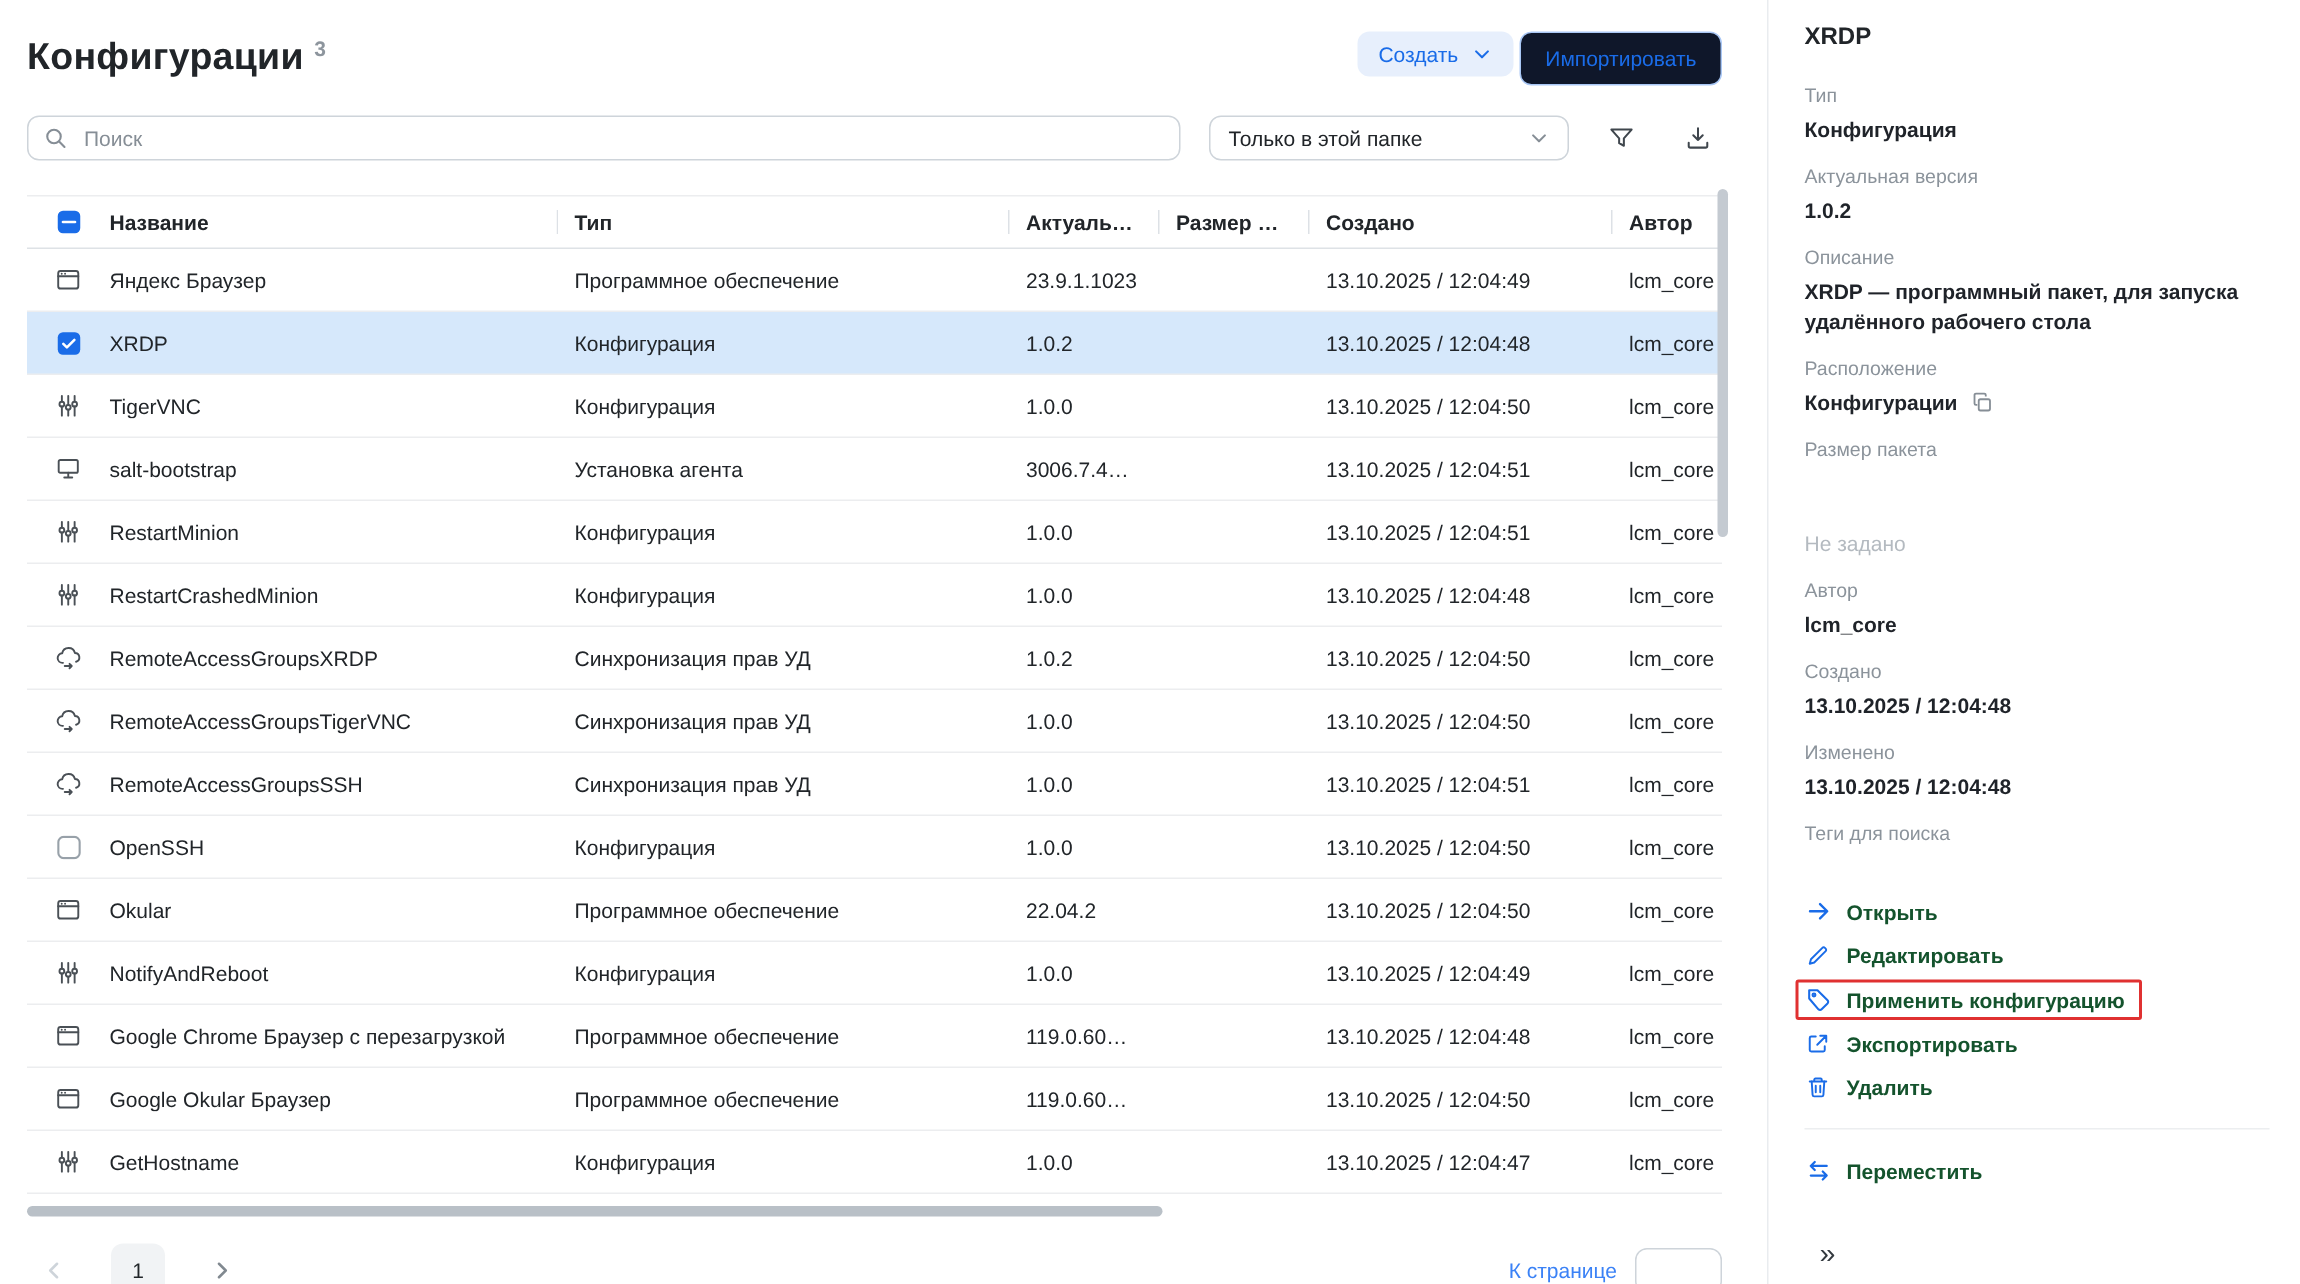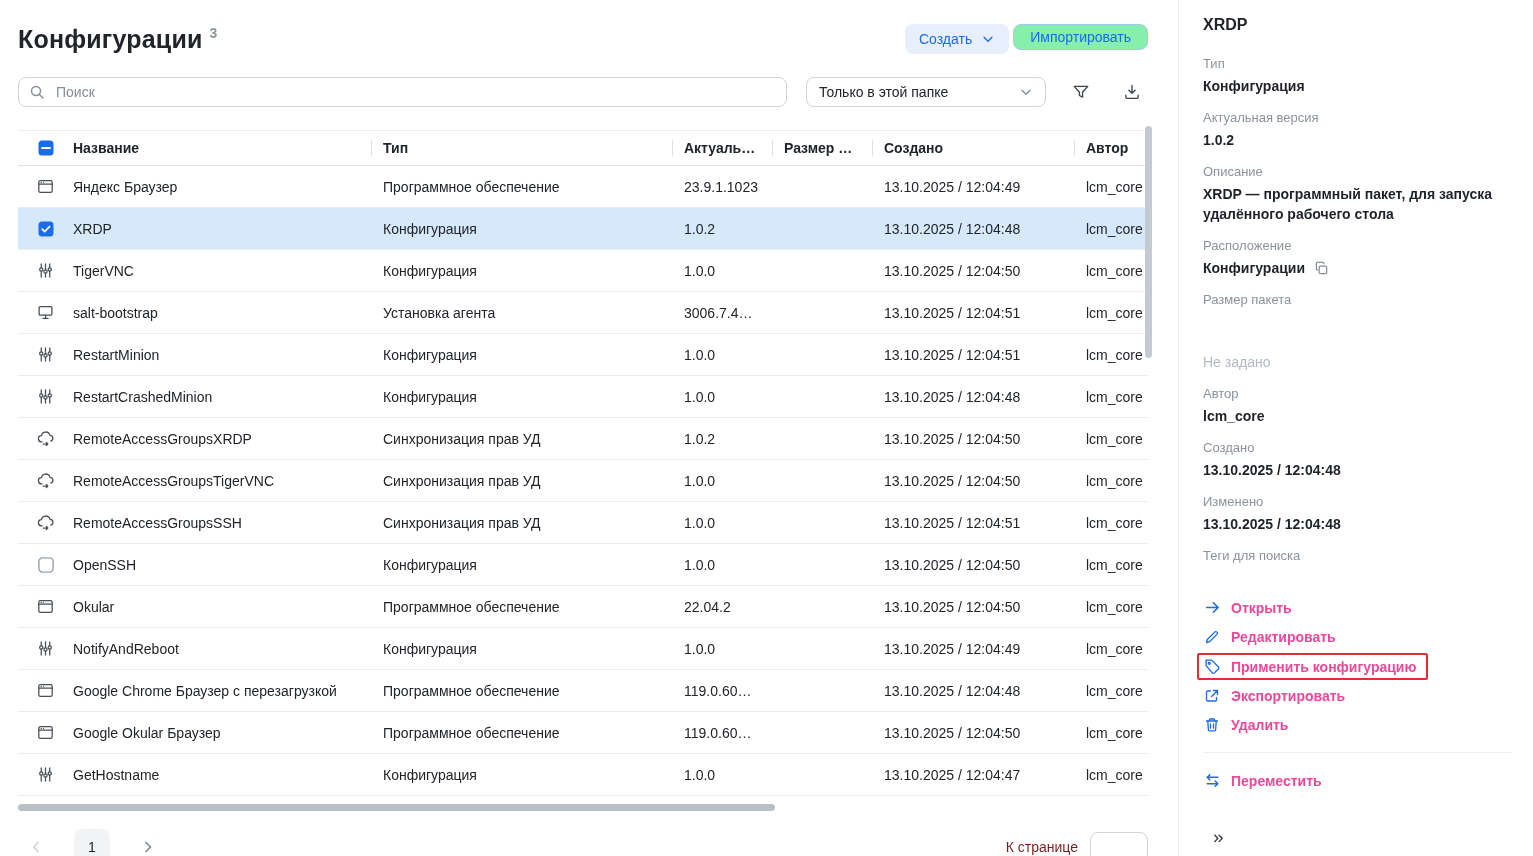--- a/index.html
+++ b/index.html
@@ -5,21 +5,21 @@
   html,body{margin:0;padding:0;background:#fff;}
   body{width:1533px;height:856px;overflow:hidden;font-family:"Liberation Sans","DejaVu Sans",sans-serif;color:#212529;}
   .app{display:flex;width:1533px;height:856px;}
   
   .main{width:1178px;box-sizing:border-box;padding:16px 30px 0 18px;position:relative;}
   .page-header{display:flex;justify-content:space-between;align-items:center;margin:6px 0 20px 0;height:34px;}
   h1{font-size:25px;font-weight:700;margin:0;letter-spacing:.2px;}
   h1 sup{font-size:14px;font-weight:600;color:#8d959d;margin-left:7px;}
   .header-actions{display:flex;gap:4px;}
   .btn-create{display:flex;align-items:center;gap:9px;background:#e7effc;color:#1a6ce8;border:none;border-radius:8px;height:30px;padding:0 14px;font-size:14px;font-family:inherit;cursor:pointer;}
-  .btn-import{background:#86efac;color:#1a6ce8;border:1px solid #a9c7f5;border-radius:8px;height:26px;padding:0 16px;font-size:14px;font-family:inherit;cursor:pointer;}
+  .btn-import{background:#0f172a;color:#1a6ce8;border:1px solid #a9c7f5;border-radius:8px;height:36px;padding:0 16px;font-size:14px;font-family:inherit;cursor:pointer;}
   
   .toolbar{display:flex;gap:19px;align-items:center;margin-bottom:22px;height:32px;}
   .search-box{flex:1;height:30px;border:1px solid #ced4da;border-radius:8px;display:flex;align-items:center;gap:9px;padding:0 10px;box-sizing:border-box;background:#fff;}
   .search-input{border:none;outline:none;flex:1;font-size:14px;font-family:inherit;color:#212529;background:transparent;}
   .search-input::placeholder{color:#868e96;}
   .scope-select{width:240px;height:30px;box-sizing:border-box;border:1px solid #ced4da;border-radius:8px;display:flex;align-items:center;justify-content:space-between;padding:0 12px;font-size:14px;cursor:pointer;background:#fff;}
   .scope-select .chev{color:#868e96;display:flex;}
   .icon-btn{width:32px;height:30px;border:none;background:transparent;display:flex;align-items:center;justify-content:center;color:#3f464d;cursor:pointer;padding:0;}
   .sicon{display:flex;}
   
@@ -40,34 +40,34 @@
   .vscroll{position:absolute;top:126px;right:26px;width:7px;height:232px;background:#c4cad1;border-radius:4px;}
   .hscroll{height:7px;margin-top:8px;position:relative;width:1130px;}
   .hscroll .thumb{position:absolute;left:0;top:0;height:7px;width:757px;background:#b9c0c7;border-radius:4px;}
   
   .pagination{display:flex;align-items:center;gap:20px;margin-top:18px;height:36px;}
   .pg-btn{border:none;background:transparent;display:flex;align-items:center;justify-content:center;width:36px;height:36px;font-family:inherit;cursor:pointer;padding:0;}
   .pg-prev{color:#ced4da;}
   .pg-next{color:#818990;}
   .pg-page.active{background:#f1f3f5;border-radius:8px;font-size:14px;color:#212529;}
   .goto{margin-left:auto;display:flex;align-items:center;gap:12px;}
-  .goto-label{font-size:14px;color:#7f1d1d;}
+  .goto-label{font-size:14px;color:#3b82f6;}
   .goto-input{width:58px;height:30px;box-sizing:border-box;border:1px solid #ced4da;border-radius:8px;outline:none;font-family:inherit;font-size:14px;padding:0 8px;}
   
   .details{width:355px;box-sizing:border-box;border-left:1px solid #e9ecef;padding:16px 20px 14px 24px;position:relative;}
   .dt-title{font-size:16px;font-weight:700;margin-bottom:22px;}
   .field{margin-bottom:14px;}
   .flabel{font-size:13px;color:#8b939b;margin-bottom:5px;}
   .vline{display:flex;align-items:center;gap:9px;}
   .fvalue{font-size:14px;font-weight:700;color:#1f2329;line-height:20px;}
   .fvalue.muted{color:#b4bac0;font-weight:400;margin-top:40px;}
   .copy-btn{display:flex;color:#868e96;cursor:pointer;}
   .actions{margin-top:26px;}
   .actions.secondary{margin-top:14px;border-top:1px solid #eceef0;padding-top:14px;}
-  .action{display:flex;align-items:center;gap:10px;width:max-content;padding:3px 10px 3px 4px;margin:0 0 3px -6px;border:2px solid transparent;border-radius:2px;font-size:14px;font-weight:700;color:#ec4899;cursor:pointer;}
+  .action{display:flex;align-items:center;gap:10px;width:max-content;padding:3px 10px 3px 4px;margin:0 0 3px -6px;border:2px solid transparent;border-radius:2px;font-size:14px;font-weight:700;color:#14532d;cursor:pointer;}
   .action.highlight{border-color:#e03131;}
   .aicon{display:flex;color:#1a6ce8;width:18px;justify-content:center;}
   .collapse{position:absolute;left:34px;bottom:8px;font-size:19px;color:#343a40;cursor:pointer;}
 </style>
 </head>
 <body>
 
 <div class="app">
 
   <div class="main">

